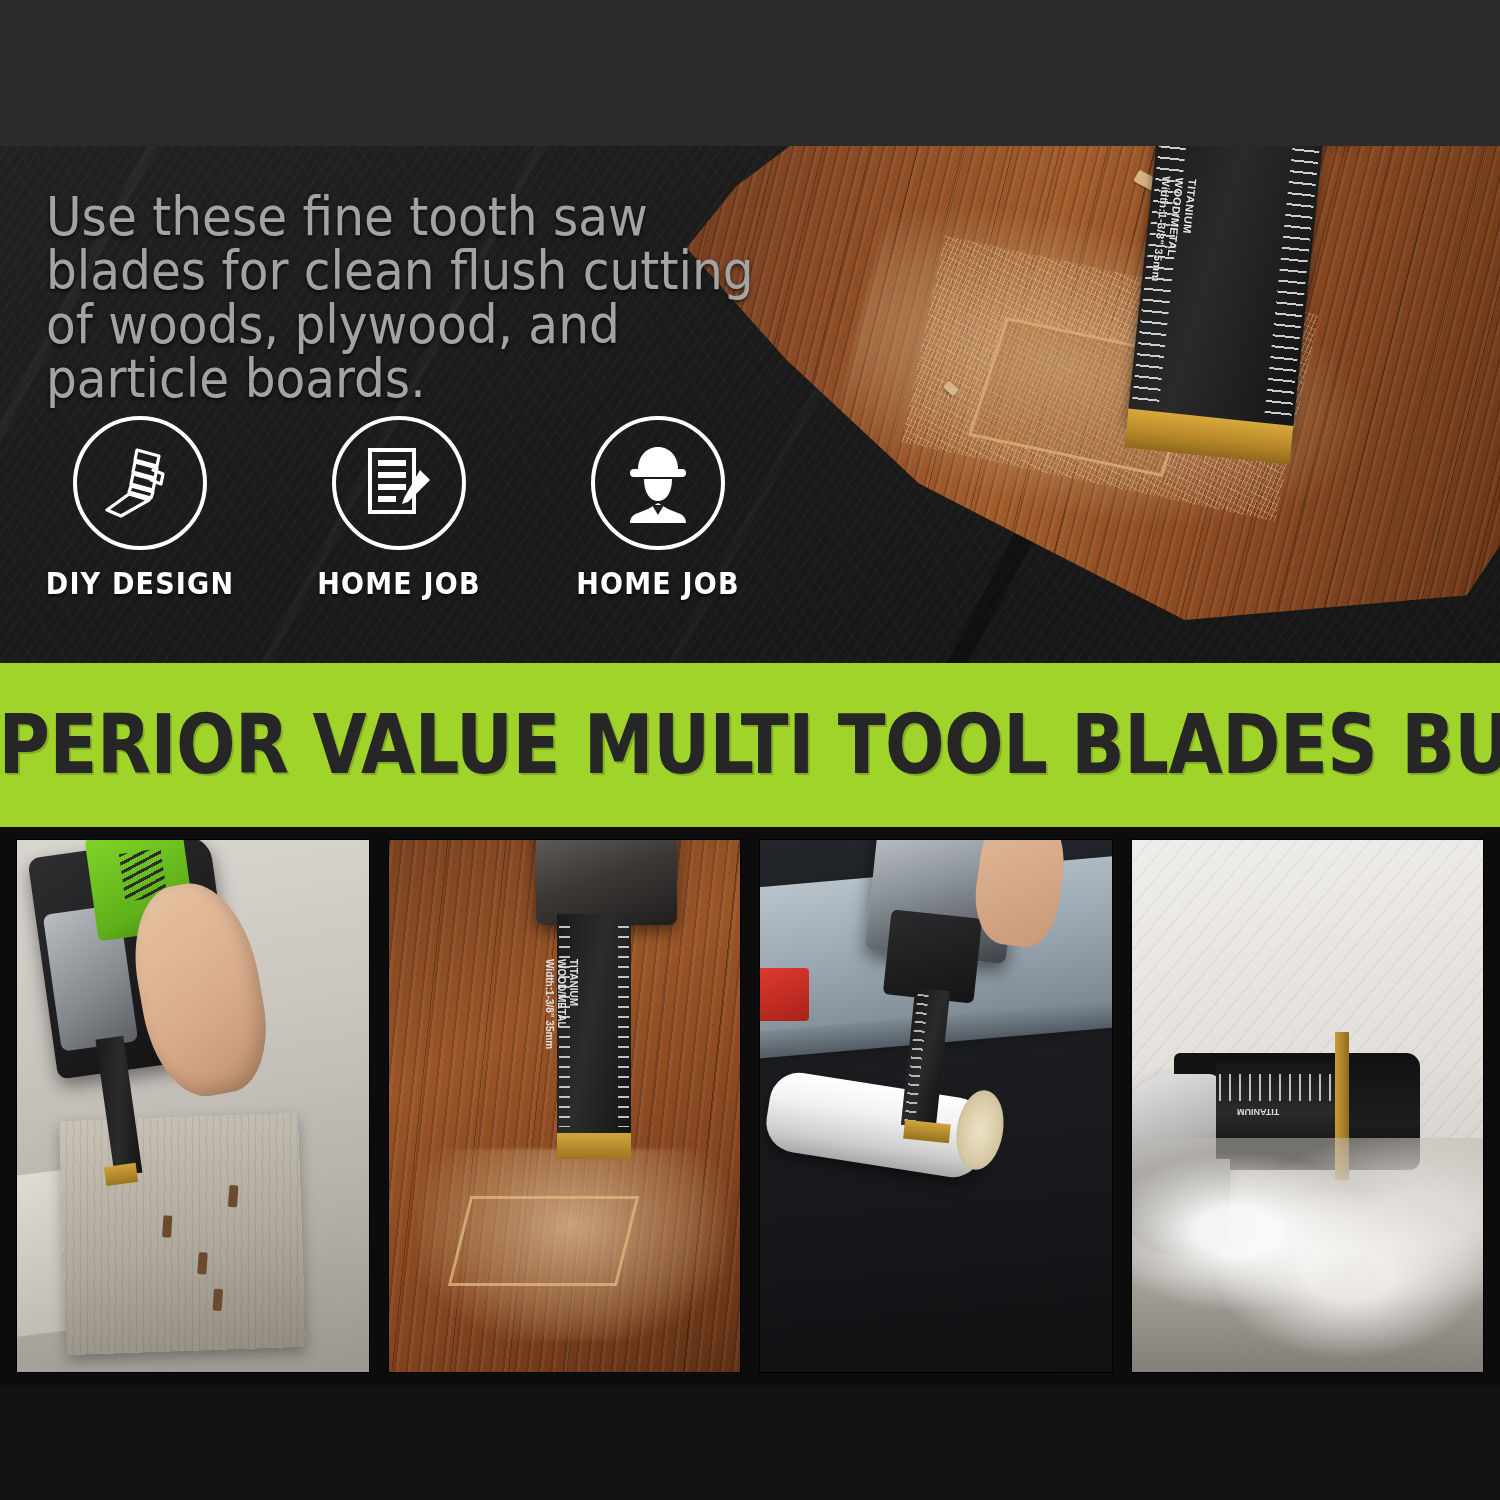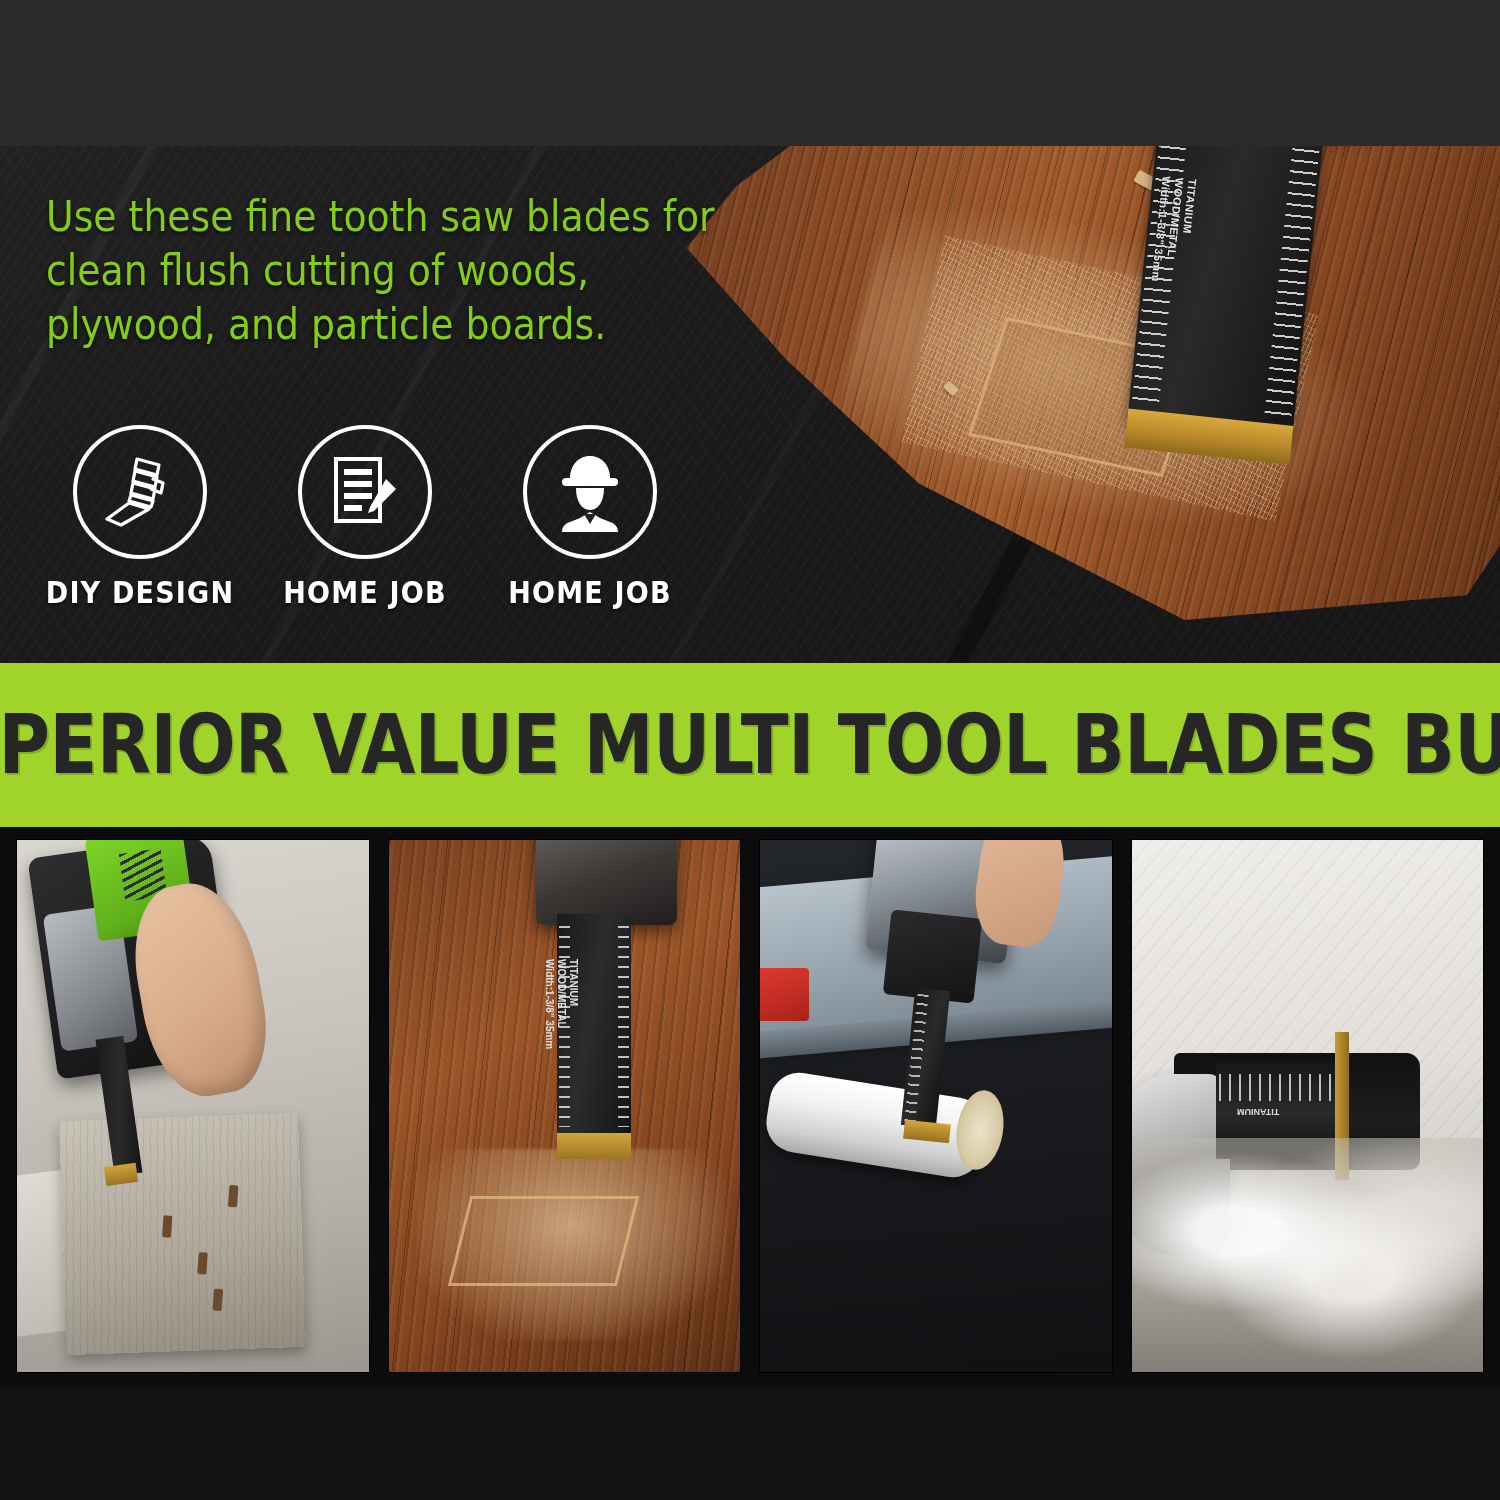--- a/index.html
+++ b/index.html
@@ -145,33 +145,33 @@
   }
   .blade-holes { position:absolute; left:10%; top:-12%; width:80%; height:14%; }
   .blade-holes i {
     position:absolute; width:9px; height:9px; border-radius:50%;
     background:#0d0d0d; box-shadow:inset 0 1px 1px rgba(255,255,255,.2);
   }
 
   
   .desc {
     position:absolute; left:46px; top:190px; z-index:6;
-    color:#84cc16;
+    color:#a3a3a3;
     font-family:"Liberation Sans Narrow","DejaVu Sans Condensed","Liberation Sans", sans-serif;
-    font-size:42px;
+    font-size:54px;
     line-height:54px;
     font-weight:normal;
     max-width:720px;
     text-shadow:0 2px 4px rgba(0,0,0,.75);
   }
 
   
   .features {
-    position:absolute; left:40px; top:425px; z-index:6;
-    display:flex; gap:25px; align-items:flex-start;
+    position:absolute; left:40px; top:416px; z-index:6;
+    display:flex; gap:59px; align-items:flex-start;
   }
   .feature { width:200px; display:flex; flex-direction:column; align-items:center; }
   .feature-circle {
     width:134px; height:134px; border-radius:50%;
     border:4px solid #ffffff;
     display:flex; align-items:center; justify-content:center;
     position:relative;
   }
   .feature-label {
     margin-top:16px;

